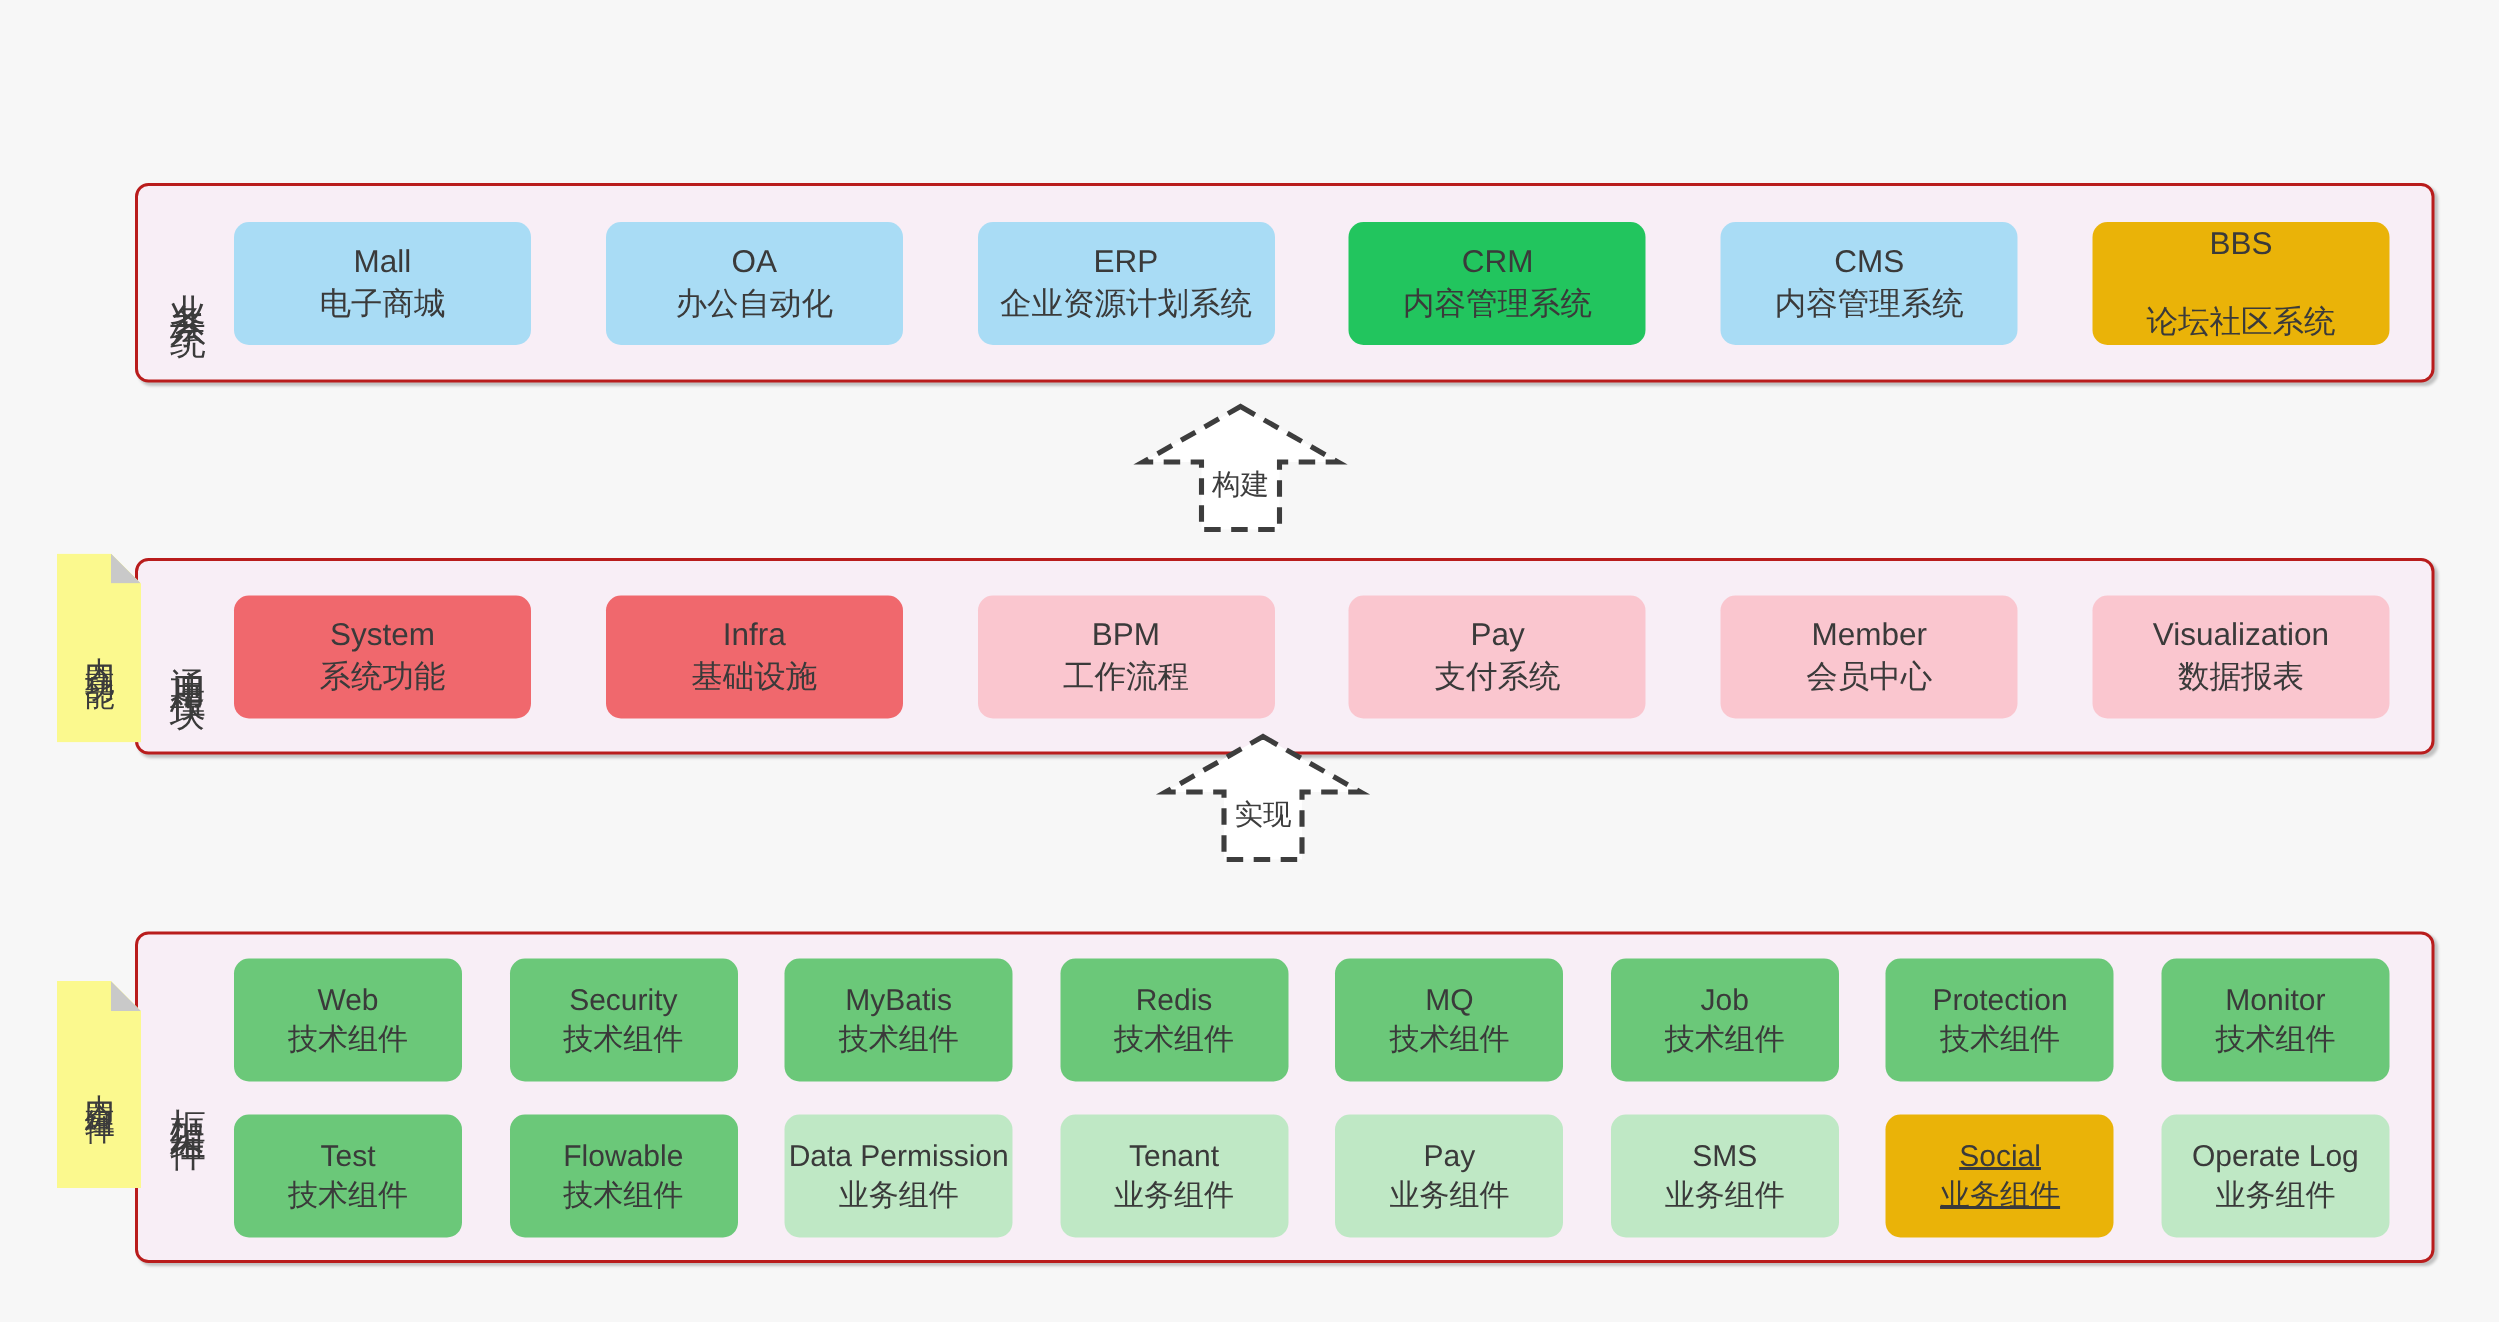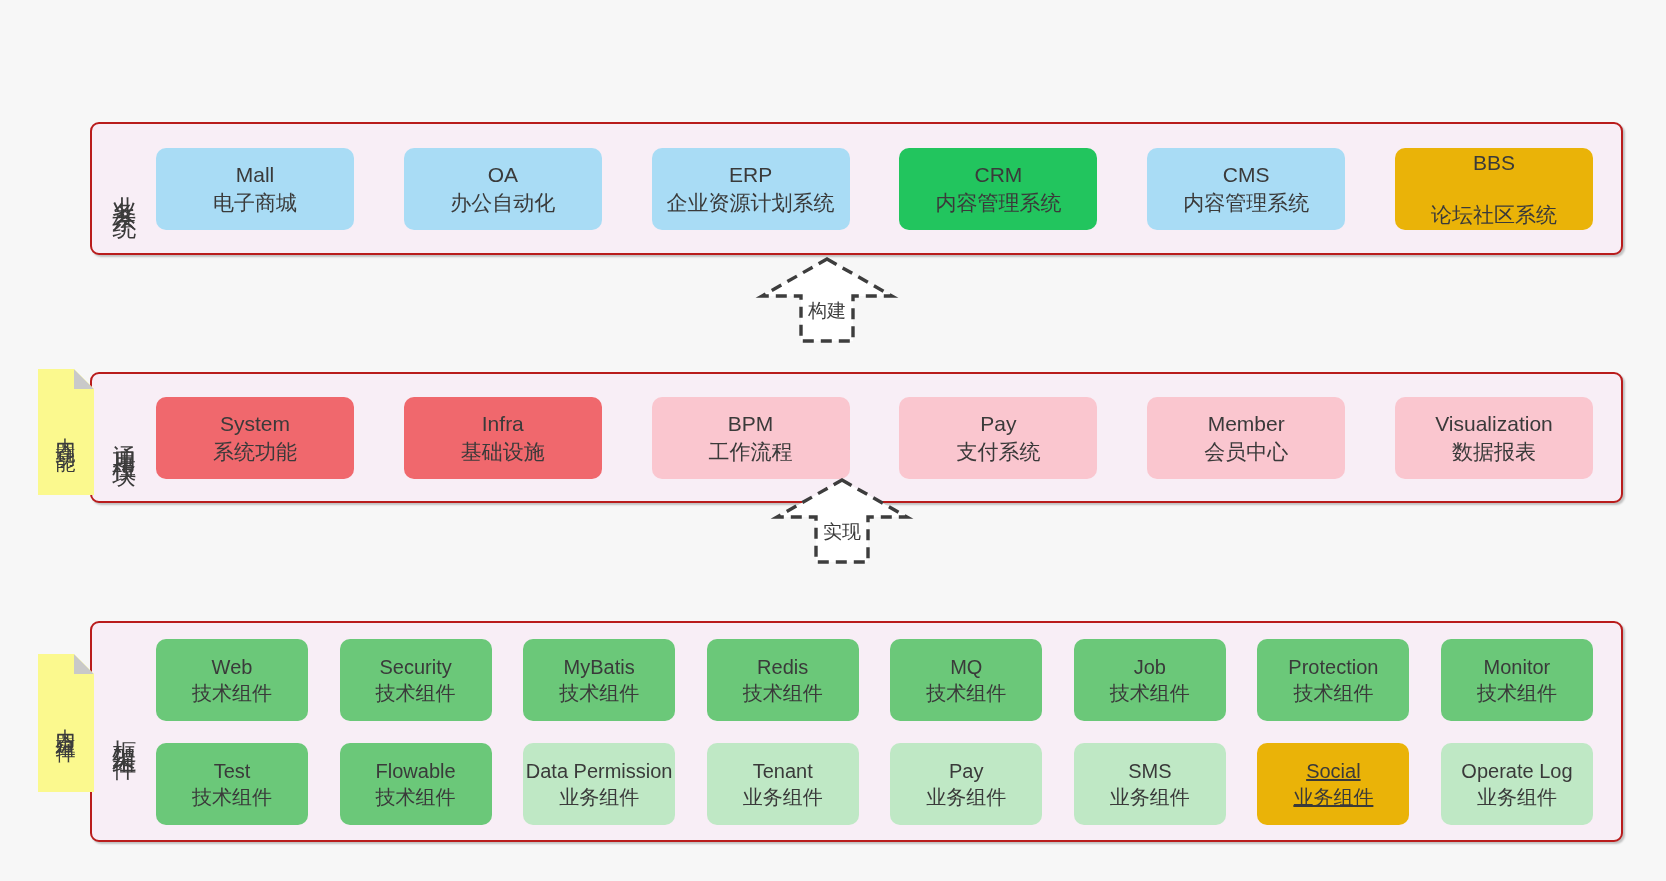--- a/index.html
+++ b/index.html
@@ -60,22 +60,22 @@
     content:"";position:absolute;top:0;right:0;width:20px;height:20px;
     background:#c9c9c9;
     clip-path:polygon(0 0, 100% 100%, 0 100%);
   }
   #sticky-modules{left:-54px;top:-5px;height:126px;}
   #sticky-components{left:-54px;top:31px;height:138px;}
   .sticky .vtext{font-size:20px;letter-spacing:5px;}
 
   
   .arrow{position:absolute;width:136px;height:88px;z-index:2;}
-  #arrow-build{left:759px;top:256px;font-family:Liberation Serif, serif;}
-  #arrow-implement{left:774px;top:477px;}
+  #arrow-build{left:759px;top:268px;font-family:Liberation Serif, serif;}
+  #arrow-implement{left:774px;top:488px;}
   .arrow svg{display:block;width:100%;height:100%;overflow:visible;}
   .arrow-label{
     position:absolute;left:50%;top:42px;transform:translateX(-50%);
     font-size:19px;color:#3d3d3d;background:#ffffff;padding:0 2px;white-space:nowrap;
   }
 </style>
 </head>
 <body>
 
 <div class="canvas">

